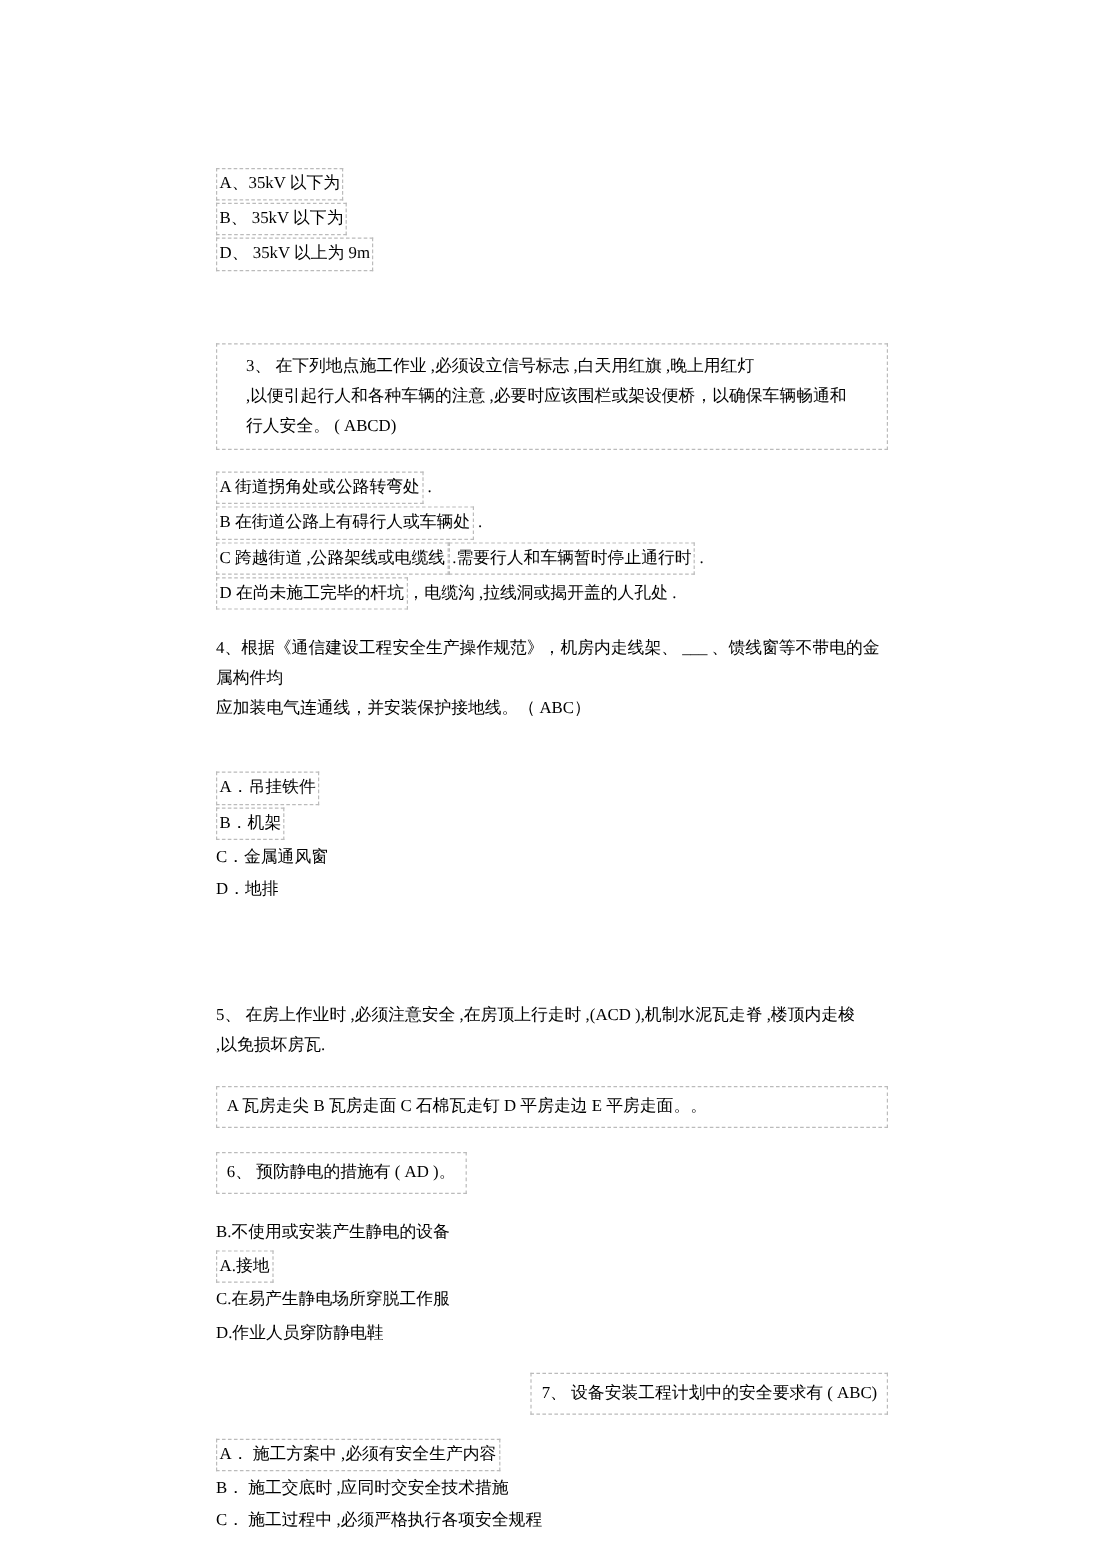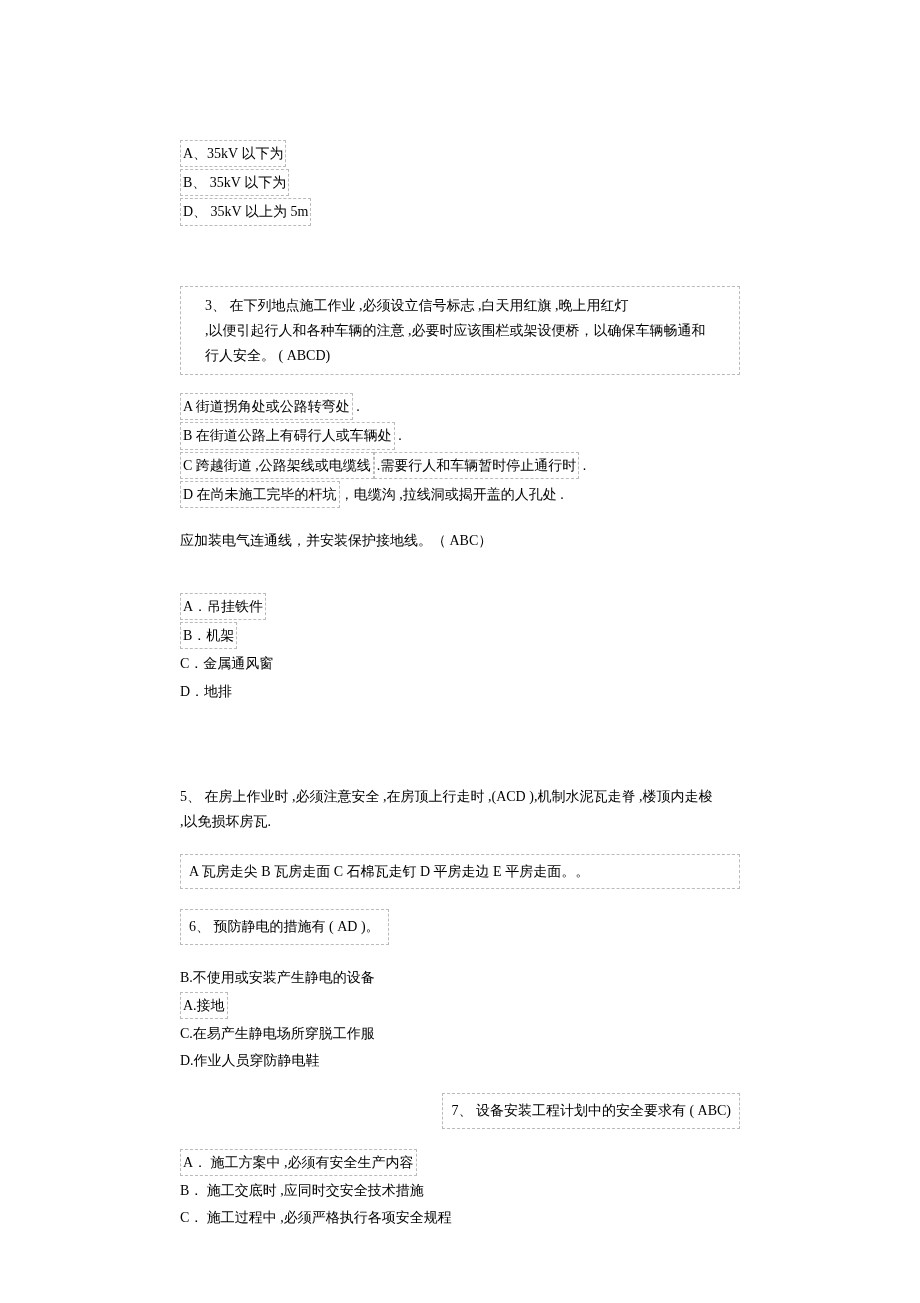--- a/index.html
+++ b/index.html
@@ -38,38 +38,39 @@
     .nowrap {
       white-space: nowrap;
     }
   </style>
 </head>
 <body>
 
 <div class="block">
   <div class="option-line"><span class="ans-box">A、35kV 以下为</span></div>
   <div class="option-line"><span class="ans-box">B、 35kV 以下为</span></div>
-  <div class="option-line"><span class="ans-box">D、 35kV 以上为 5m</span></div>
+  <div class="option-line"><span class="ans-box">D、 35kV 以上为 9m</span></div>
 </div>
 
 <div class="spacer-md"></div>
 
 <div class="q3-wrap">
   <div>3、 在下列地点施工作业 ,必须设立信号标志 ,白天用红旗 ,晚上用红灯</div>
   <div>,以便引起行人和各种车辆的注意 ,必要时应该围栏或架设便桥，以确保车辆畅通和行人安全。 ( ABCD)</div>
 </div>
 
 <div class="block">
   <div class="option-line nowrap"><span class="ans-box">A 街道拐角处或公路转弯处</span><span>  .</span></div>
   <div class="option-line nowrap"><span class="ans-box">B 在街道公路上有碍行人或车辆处</span><span>  .</span></div>
   <div class="option-line nowrap"><span class="ans-box">C 跨越街道 ,公路架线或电缆线</span><span class="ans-box">.需要行人和车辆暂时停止通行时</span><span>  .</span></div>
   <div class="option-line nowrap"><span class="ans-box">D 在尚未施工完毕的杆坑</span><span>，电缆沟 ,拉线洞或揭开盖的人孔处   .</span></div>
 </div>
 
 <div class="block">
+  <div>4、根据《通信建设工程安全生产操作规范》，机房内走线架、       ___  、馈线窗等不带电的金属构件均</div>
   <div>应加装电气连通线，并安装保护接地线。（    ABC）</div>
 </div>
 <div class="spacer-sm"></div>
 <div class="block">
   <div class="option-line"><span class="ans-box">A．吊挂铁件</span></div>
   <div class="option-line"><span class="ans-box">B．机架</span></div>
   <div class="option-line">C．金属通风窗</div>
   <div class="option-line">D．地排</div>
 </div>
 

